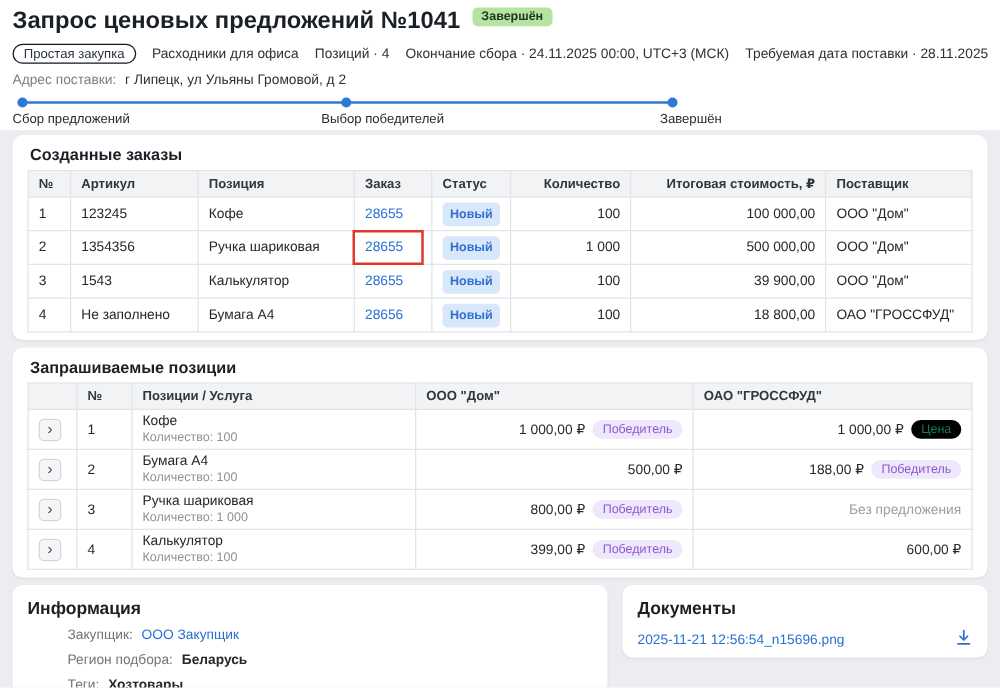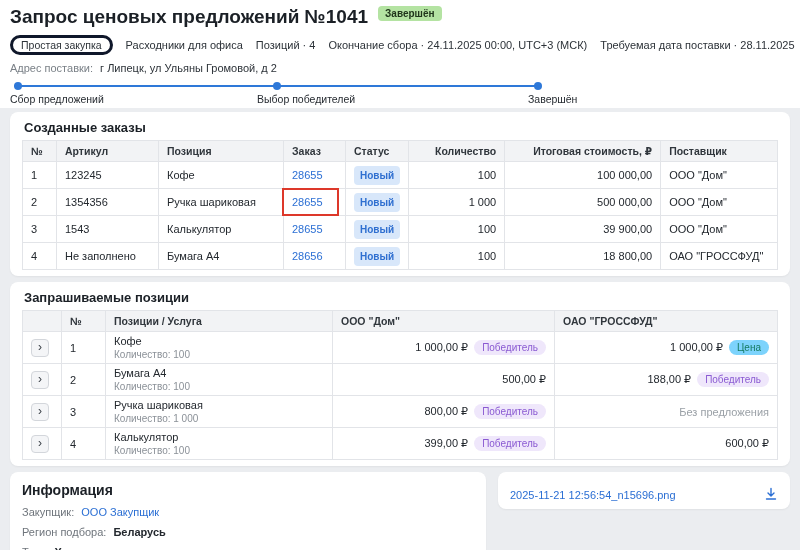--- a/index.html
+++ b/index.html
@@ -6,21 +6,21 @@
   body { font-family:"Liberation Sans","DejaVu Sans",sans-serif; }
   .page { width:800px; height:550px; background:#fff; overflow:hidden; position:relative; }
 
   
   .header { padding:6px 10px 0; }
   .title-row { display:flex; align-items:flex-start; gap:10px; height:24px; }
   .page-title { font-size:19px; font-weight:bold; color:#1b2026; }
   .badge-green { background:#b4e3a2; color:#20351b; font-size:10px; font-weight:bold; padding:2px 7px; border-radius:4px; }
 
   .meta-row { display:flex; align-items:center; gap:13px; margin-top:5px; font-size:11px; color:#2c3238; white-space:nowrap; }
-  .pill { border:3px solid #0f172a; border-radius:10px; padding:1px 8px; font-size:10.5px; color:#2c3238; background:#fff; }
+  .pill { border:1px solid #0f172a; border-radius:10px; padding:1px 8px; font-size:10.5px; color:#2c3238; background:#fff; }
 
   .address-row { margin-top:7px; font-size:11px; }
   .addr-label { color:#7a8087; }
   .addr-value { color:#2c3238; margin-left:4px; }
 
   .stepper { position:relative; height:28px; margin-top:6px; }
   .step-line { position:absolute; left:4px; top:5px; width:524px; height:2px; background:#2e78d8; border-radius:1px; }
   .step-dot { position:absolute; top:2px; width:8px; height:8px; border-radius:50%; background:#2e78d8; }
   .step-label { position:absolute; top:13px; font-size:10.5px; color:#262b31; white-space:nowrap; }
 
@@ -33,38 +33,38 @@
   table { width:100%; border-collapse:collapse; font-size:11px; color:#23282e; }
   th, td { border:1px solid #e2e4e8; padding:3px 8px; }
   th { background:#f2f3f5; font-weight:bold; text-align:left; font-size:10.5px; color:#30363c; height:21px; }
   .t1 td { height:27px; }
   .t2 td { height:28px; }
   .r { text-align:right; }
   a.lnk { color:#2b6fd4; text-decoration:none; cursor:pointer; }
 
   .badge-blue   { background:#d8e7fa; color:#2f6fd0; font-size:10px; font-weight:bold; padding:4px 6px; border-radius:4px; display:inline-block; }
   .badge-purple { background:#efe7fb; color:#8a5ad2; font-size:10px; padding:2px 8px; border-radius:9px; display:inline-block; }
-  .badge-teal   { background:#7dd3fc; color:#157a60; font-size:10px; padding:2px 8px; border-radius:9px; display:inline-block; }
+  .badge-teal   { background:#000000; color:#157a60; font-size:10px; padding:2px 8px; border-radius:9px; display:inline-block; }
 
   .cell-rel { position:relative; }
   .red-box { position:absolute; top:-1px; bottom:-1px; left:-2px; right:6px; border:2px solid #dd382a; pointer-events:none; }
 
   .expand-btn { width:18px; height:18px; border:1px solid #d3d6db; background:#f4f5f7; border-radius:4px;
                 color:#3a4047; font-size:12px; line-height:15px; text-align:center; cursor:pointer; display:inline-block; }
   .pos-name { color:#23282e; }
   .qty-sub { font-size:10px; color:#8b9198; margin-top:2px; }
   .price-flex { display:flex; justify-content:flex-end; align-items:center; gap:6px; }
   .muted { color:#9aa0a6;text-align:center; }
 
   
   .bottom-row { display:flex; gap:12px; margin-top:6px; align-items:flex-start; }
   .info-card { width:476px; }
   .docs-card { flex:1; }
   .card-title-lg { font-size:14px; font-weight:bold; color:#1b2026; margin:4px 0 2px; }
-  .info-line { font-size:11px; margin-top:8px; }
+  .info-line { font-size:11px; margin-top:8px;margin-left:32px; }
   .info-label { color:#6f757c; }
   .info-value { color:#23282e; font-weight:bold; margin-left:4px; }
   .file-row { display:flex; justify-content:space-between; align-items:center; margin-top:9px; font-size:11px; }
   .dl-icon { cursor:pointer; display:inline-block; }
 </style>
 </head>
 <body>
 
 <div class="page">
 
@@ -283,20 +283,21 @@
           <span class="info-label">Регион подбора:</span>
           <span class="info-value">Беларусь</span>
         </div>
         <div class="info-line">
           <span class="info-label">Теги:</span>
           <span class="info-value">Хозтовары</span>
         </div>
       </div>
 
       <div class="card docs-card">
+        <div class="card-title-lg">Документы</div>
         <div class="file-row">
           <a class="lnk">2025-11-21 12:56:54_n15696.png</a>
           <span class="dl-icon">
             <svg width="14" height="14" viewBox="0 0 14 14" fill="none">
               <path d="M7 1.5v7M4 6l3 3 3-3" stroke="#2b6fd4" stroke-width="1.4" stroke-linecap="round" stroke-linejoin="round"></path>
               <path d="M2.5 12h9" stroke="#2b6fd4" stroke-width="1.4" stroke-linecap="round"></path>
             </svg>
           </span>
         </div>
 

